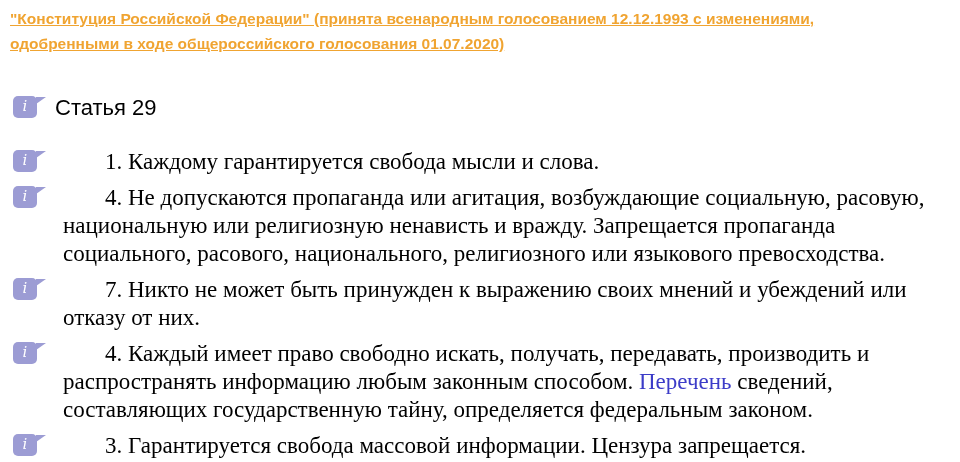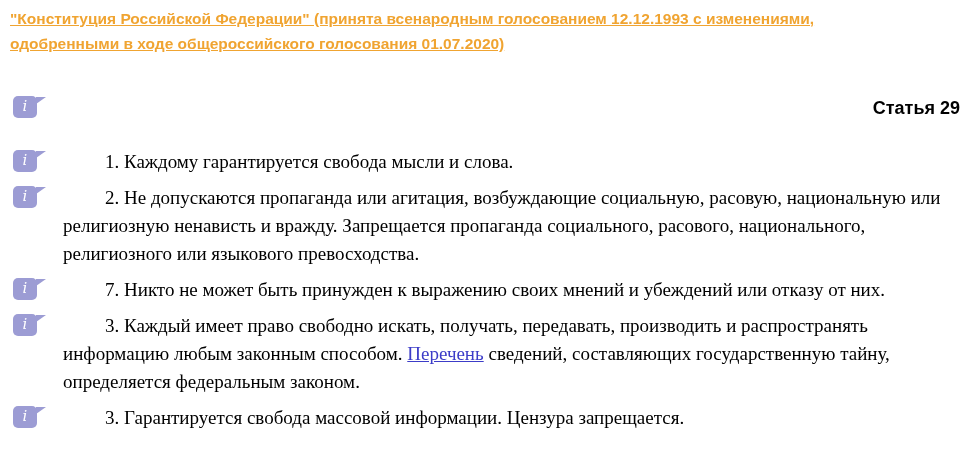--- a/index.html
+++ b/index.html
@@ -34,40 +34,39 @@
     cursor: pointer;
   }
 
   .article { position: relative; }
 
   .row { position: relative; }
 
   .title-row { margin-top: 40px; }
   .article-title {
     font-family: "Liberation Sans", sans-serif;
-    font-weight: bold;
-    font-size: 18px;
+    font-weight: normal;
+    font-size: 22px;
     line-height: 24px;
-    text-align: right;
+    text-align: left;
     margin-left: 55px;
     margin-bottom: 28px;
   }
 
   .para-row { margin-bottom: 8px; }
   .para-row p {
     margin-left: 63px;
     margin-right: 12px;
     text-indent: 42px;
-    font-size: 19px;
+    font-size: 23px;
     line-height: 28px;
   }
 
   .inline-link {
     color: var(--inline-link);
-    text-decoration: underline;
     cursor: pointer;
   }
 
   
   .info-icon {
     position: absolute;
     left: 13px;
     top: 2px;
     width: 24px;
     height: 22px;
@@ -117,35 +116,35 @@
       <span class="info-icon">
         <span class="glyph">i</span>
       </span>
       <p>1. Каждому гарантируется свобода мысли и слова.</p>
     </div>
 
     <div class="row para-row">
       <span class="info-icon">
         <span class="glyph">i</span>
       </span>
-      <p>2. Не допускаются пропаганда или агитация, возбуждающие социальную, расовую, национальную или религиозную ненависть и вражду. Запрещается пропаганда социального, расового, национального, религиозного или языкового превосходства.</p>
+      <p>4. Не допускаются пропаганда или агитация, возбуждающие социальную, расовую, национальную или религиозную ненависть и вражду. Запрещается пропаганда социального, расового, национального, религиозного или языкового превосходства.</p>
     </div>
 
     <div class="row para-row">
       <span class="info-icon">
         <span class="glyph">i</span>
       </span>
       <p>7. Никто не может быть принужден к выражению своих мнений и убеждений или отказу от них.</p>
     </div>
 
     <div class="row para-row">
       <span class="info-icon">
         <span class="glyph">i</span>
       </span>
-      <p><span>3. Каждый имеет право свободно искать, получать, передавать, производить и распространять информацию любым законным способом. </span><a class="inline-link">Перечень</a><span> сведений, составляющих государственную тайну, определяется федеральным законом.</span></p>
+      <p><span>4. Каждый имеет право свободно искать, получать, передавать, производить и распространять информацию любым законным способом. </span><a class="inline-link">Перечень</a><span> сведений, составляющих государственную тайну, определяется федеральным законом.</span></p>
     </div>
 
     <div class="row para-row">
       <span class="info-icon">
         <span class="glyph">i</span>
       </span>
       <p>3. Гарантируется свобода массовой информации. Цензура запрещается.</p>
     </div>
 
   </div>

